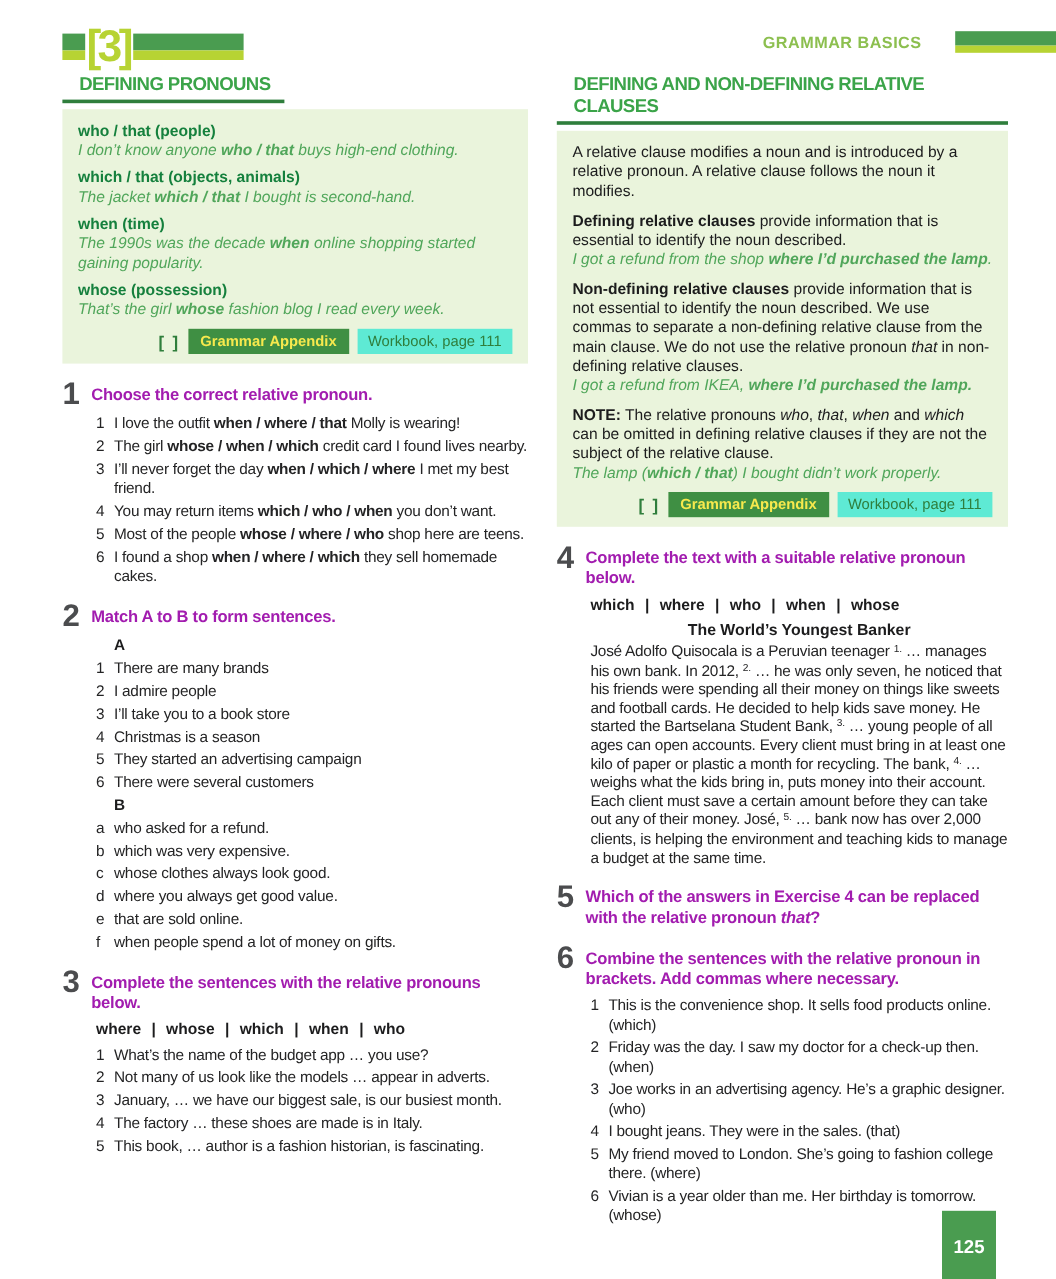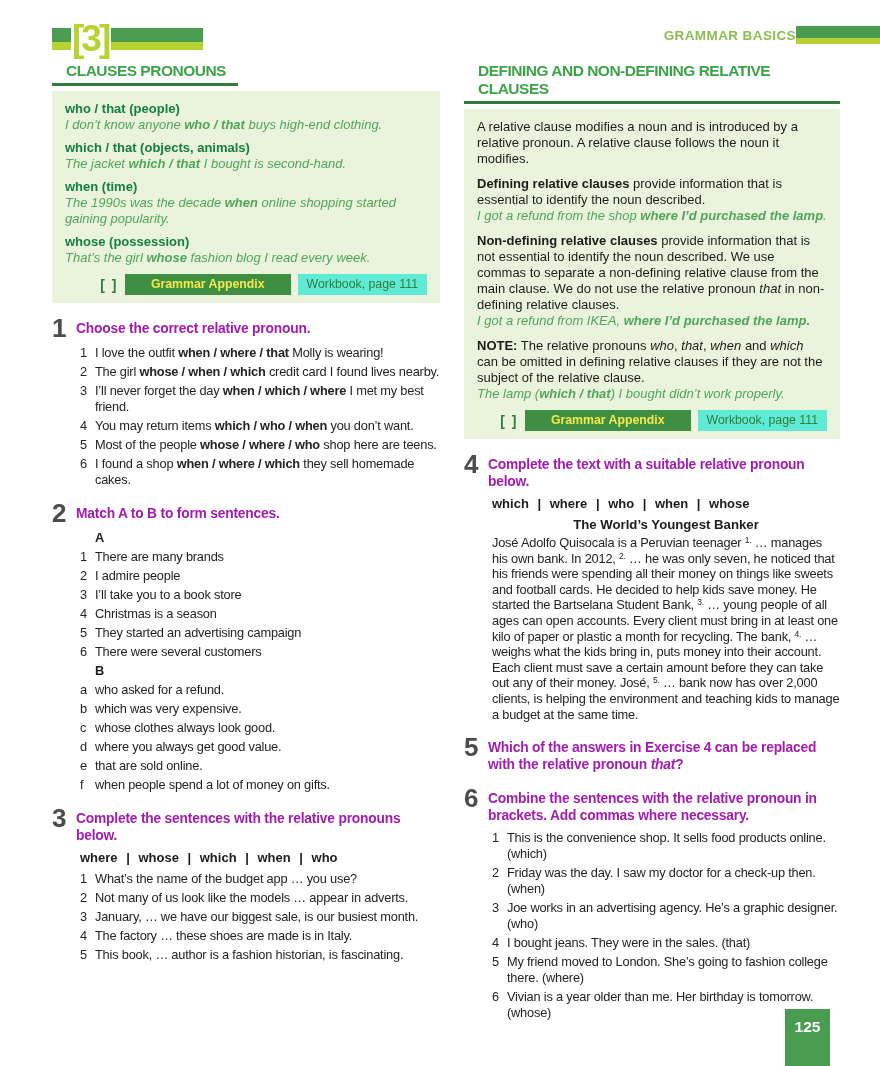--- a/index.html
+++ b/index.html
@@ -12,21 +12,21 @@
   .unit-badge{position:absolute;left:52px;top:24px;display:flex;align-items:center;}
   .band{display:flex;flex-direction:column;}
   .band .dg{background:#4a9c50;height:14px;}
   .band .lm{background:#b7d333;height:8px;}
   .band.stub{width:19px;}
   .band.main{width:92px;}
   .unit-label{
     font-size:37px;font-weight:bold;color:#b7d333;line-height:30px;
     letter-spacing:-3px;margin:0 3px 0 1px;
   }
-  .header-right{position:absolute;right:0;top:26px;display:flex;align-items:center;gap:0;}
+  .header-right{position:absolute;right:0;top:26px;display:flex;align-items:center;gap:28px;}
   .header-title{font-size:13.5px;font-weight:bold;color:#8cbf4f;letter-spacing:0.4px;}
   .header-right .band{width:84px;}
   .header-right .band .dg{height:12px;}
   .header-right .band .lm{height:6px;}
   
   .columns{display:flex;gap:24px;padding:4px 40px 0 52px;align-items:flex-start;}
   .col-left{flex:0 0 388px;min-width:0;}
   .col-right{flex:1;min-width:0;}
   .heading-wrap{margin:0 0 5px 0;}
   .col-heading{
@@ -39,21 +39,21 @@
   .grammar-box{background:#eaf4dc;padding:10px 13px 8px 13px;font-size:13px;line-height:16px;}
   .entry{margin-bottom:7px;}
   .rule{font-weight:bold;color:#15803d;}
   .example{color:#50a65a;font-style:italic;}
   .example b{font-weight:bold;}
   .box-par{margin:0;color:#1c1c1d;}
   .box-par[data-kind="text"]:not(:first-child){margin-top:9px;}
   .box-par[data-kind="example"]{color:#50a65a;font-style:italic;}
   .appendix-row{display:flex;justify-content:flex-end;align-items:center;gap:7px;margin-top:8px;}
   .bracket-icon{color:#2f7e3c;font-weight:bold;font-size:14px;letter-spacing:1.5px;}
-  .chip-appendix{background:#3f8f43;color:#f7e94d;font-weight:bold;font-size:12.3px;padding:2px 26px 3px;}
+  .chip-appendix{background:#3f8f43;color:#f7e94d;font-weight:bold;font-size:12.3px;padding:2px 10px 3px;}
   .chip-workbook{background:#5eead4;color:#2f7e3c;font-size:12.3px;padding:2px 9px 3px;}
   
   .exercise{margin-top:14px;}
   .ex-head{display:flex;margin-bottom:6px;}
   .ex-num{
     flex:0 0 24px;font-size:26px;font-weight:bold;color:#4b4c4e;line-height:22px;
   }
   .ex-instr{
     margin:0;padding-top:3px;font-size:13.8px;font-weight:bold;color:#a21caf;
     line-height:17px;letter-spacing:-0.2px;
@@ -67,21 +67,21 @@
   .word-bank{
     font-weight:bold;color:#1c1c1d;font-size:13px;margin:2px 0 6px 0;word-spacing:5px;
   }
   .reading-title{font-weight:bold;color:#1c1c1d;font-size:13.2px;text-align:center;margin:1px 0 3px 0;}
   .reading-text{margin:0;font-size:12.8px;line-height:15.6px;letter-spacing:-0.2px;color:#242425;}
   .reading-text sup{font-size:8.5px;line-height:0;vertical-align:4px;}
   
   .page-num{
     position:absolute;right:50px;bottom:0;width:45px;height:57px;box-sizing:border-box;
     background:#4a9c50;color:#ffffff;font-weight:bold;font-size:15.5px;
-    text-align:center;padding-top:9px;
+    text-align:center;padding-top:22px;
   }
 </style>
 </head>
 <body>
 
 <div class="page">
 
   <div class="topbar">
     <div class="unit-badge">
       <div class="band stub">
@@ -100,21 +100,21 @@
           <div class="dg"></div>
           <div class="lm"></div>
         </div>
     </div>
   </div>
 
   <div class="columns">
 
     <section class="col-left">
       <div class="heading-wrap">
-        <h2 class="col-heading">CLAUSES PRONOUNS</h2>
+        <h2 class="col-heading">DEFINING PRONOUNS</h2>
       </div>
 
       <div class="grammar-box">
         <div>
 
         <div class="entry">
             <div class="rule">who / that (people)</div>
             <div class="example">I don’t know anyone <b>who / that</b> buys high-end clothing.</div>
           </div>
             <div class="entry">

